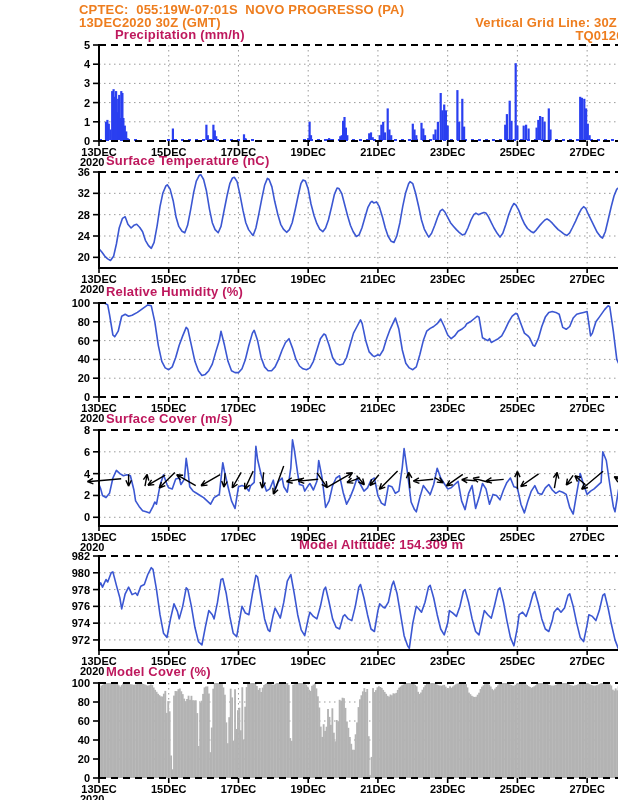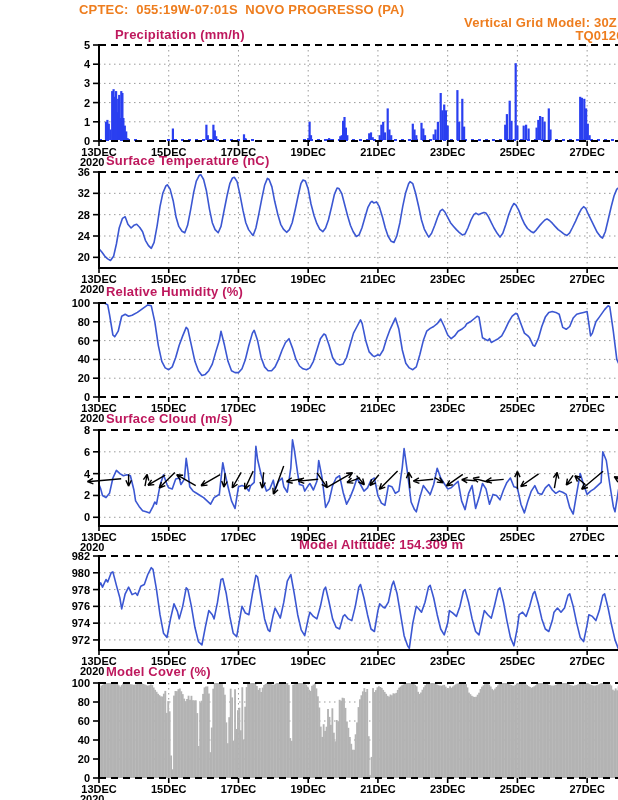--- a/index.html
+++ b/index.html
@@ -23,27 +23,28 @@
   #plot{position:absolute;left:0;top:0;}
   #plot text{font:bold 11px "Liberation Sans",sans-serif;fill:#000;}
   .grid{stroke:#9a9a9a;stroke-width:1;stroke-dasharray:1.5 3.5;}
   .tick{stroke:#000;stroke-width:1.6;}
 </style>
 </head>
 <body>
 
 <div id="screen">
   <div class="hdr" id="hdr-line1">CPTEC:  055:19W-07:01S  NOVO PROGRESSO (PA)</div>
-  <div class="hdr" id="hdr-line2-right">Vertical Grid Model: 30Z</div>
+  <div class="hdr" id="hdr-line2-left">13DEC2020 30Z (GMT)</div>
+  <div class="hdr" id="hdr-line2-right">Vertical Grid Line: 30Z</div>
   <div class="hdr" id="hdr-line3-right">TQ0126L028</div>
 
   <div class="panel-title" id="pt0">Precipitation (mm/h)</div>
   <div class="panel-title" id="pt1">Surface Temperature (nC)</div>
   <div class="panel-title" id="pt2">Relative Humidity (%)</div>
-  <div class="panel-title" id="pt3">Surface Cloud (m/s)</div>
+  <div class="panel-title" id="pt3">Surface Cover (m/s)</div>
   <div class="panel-title" id="model-altitude">Model Altitude: 154.309 m</div>
   <div class="panel-title" id="pt5">Model Cover (%)</div>
 
   <div class="yf" id="yf0">2020</div>
   <div class="yf" id="yf1">2020</div>
   <div class="yf" id="yf2">2020</div>
   <div class="yf" id="yf3">2020</div>
   <div class="yf" id="yf4">2020</div>
   <div class="yf" id="yf5">2020</div>
 

